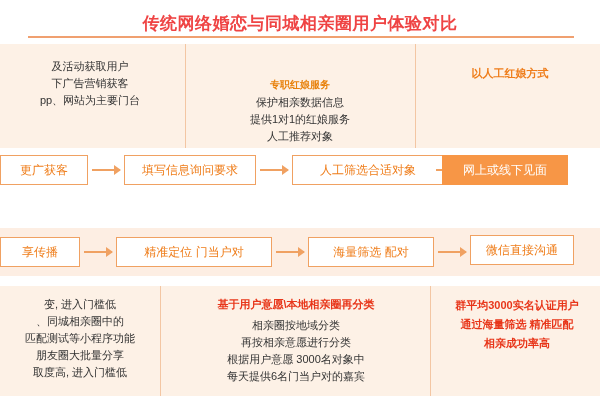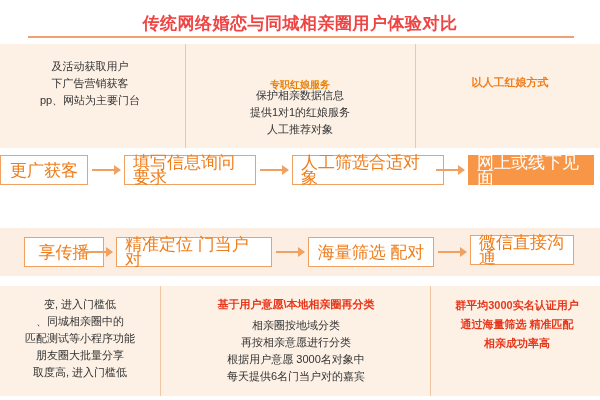--- a/index.html
+++ b/index.html
@@ -76,21 +76,21 @@
   }
   .band.b2 { background: #fdeee3; }
 
   
   .fbox {
     position: absolute;
     box-sizing: border-box;
     border: 1px solid #f0a162;
     background: #ffffff;
     color: #ef7d1a;
-    font-size: 17px;
+    font-size: 12px;
     display: flex;
     align-items: center;
     justify-content: center;
     line-height: 15px;
     padding: 2px 8px;
   }
   .fbox.solid {
     background: #f79646;
     border-color: #f79646;
     color: #ffffff;
@@ -133,40 +133,40 @@
   <div class="vline" style="left:185px;top:44px;height:104px;"></div>
   <div class="vline" style="left:415px;top:44px;height:104px;"></div>
 
   <div class="tblock" style="left:0px;top:58px;width:180px;">及活动获取用户
 下广告营销获客
 pp、网站为主要门台</div>
 
   <div class="tblock" style="left:190px;top:58px;width:220px;">
     <span class="hd">专职红娘服务</span>
   </div>
-  <div class="tblock" style="left:190px;top:87px;width:220px;">保护相亲数据信息
+  <div class="tblock" style="left:190px;top:94px;width:220px;">保护相亲数据信息
 提供1对1的红娘服务
 人工推荐对象</div>
 
-  <div class="tblock orange" style="left:420px;top:74px;width:180px;">以人工红娘方式</div>
+  <div class="tblock orange" style="left:420px;top:65px;width:180px;">以人工红娘方式</div>
 
   <div class="fbox" style="left:0px;top:155px;width:88px;height:30px;">更广获客</div>
   <div class="arrow" style="left:92px;top:169px;width:28px;"></div>
 
   <div class="fbox" style="left:124px;top:155px;width:132px;height:30px;">填写信息询问要求</div>
   <div class="arrow" style="left:260px;top:169px;width:28px;"></div>
 
   <div class="fbox" style="left:292px;top:155px;width:152px;height:30px;">人工筛选合适对象</div>
   <div class="arrow" style="left:436px;top:169px;width:28px;"></div>
 
-  <div class="fbox solid" style="left:468px;top:155px;width:126px;height:30px;">网上或线下见面</div>
+  <div class="fbox solid" style="left:442px;top:155px;width:126px;height:30px;">网上或线下见面</div>
 
   <div class="band b2" style="top:228px;height:48px;"></div>
 
-  <div class="fbox" style="left:0px;top:237px;width:80px;height:30px;margin-left:24px;">享传播</div>
+  <div class="fbox" style="left:0px;top:237px;width:80px;height:30px;">享传播</div>
   <div class="arrow" style="left:84px;top:251px;width:28px;"></div>
 
   <div class="fbox" style="left:116px;top:237px;width:156px;height:30px;">精准定位 门当户对</div>
   <div class="arrow" style="left:276px;top:251px;width=28px;width:28px;"></div>
 
   <div class="fbox" style="left:308px;top:237px;width:126px;height:30px;">海量筛选 配对</div>
   <div class="arrow" style="left:438px;top:251px;width:28px;"></div>
 
   <div class="fbox" style="left:470px;top:235px;width:104px;height:30px;">微信直接沟通</div>
 

